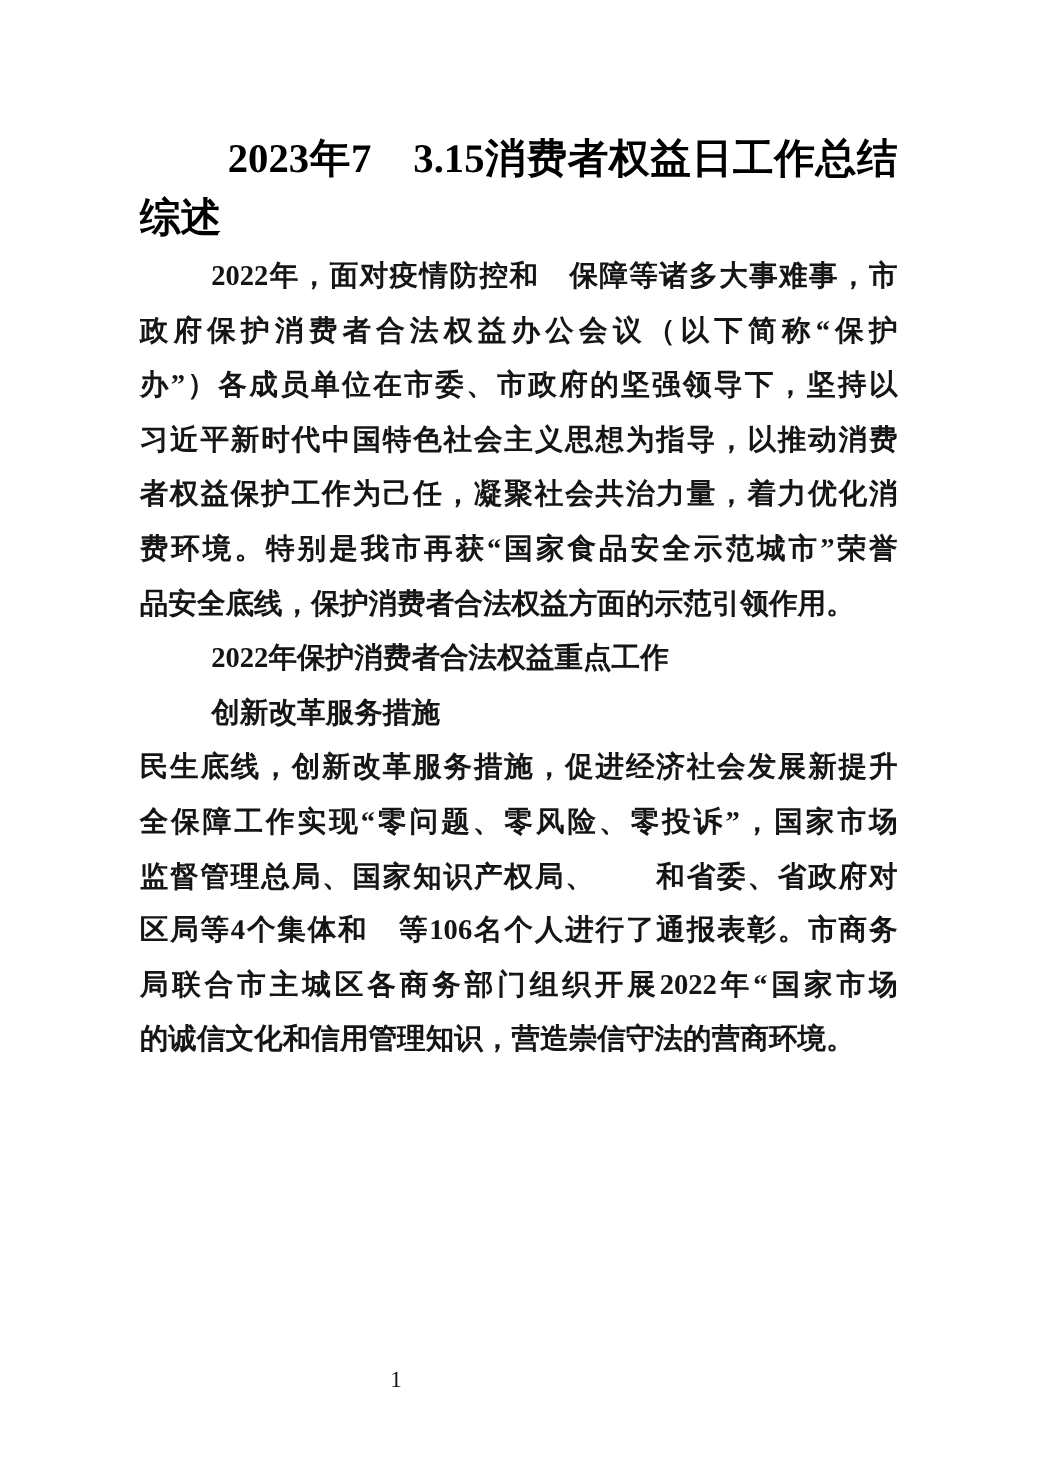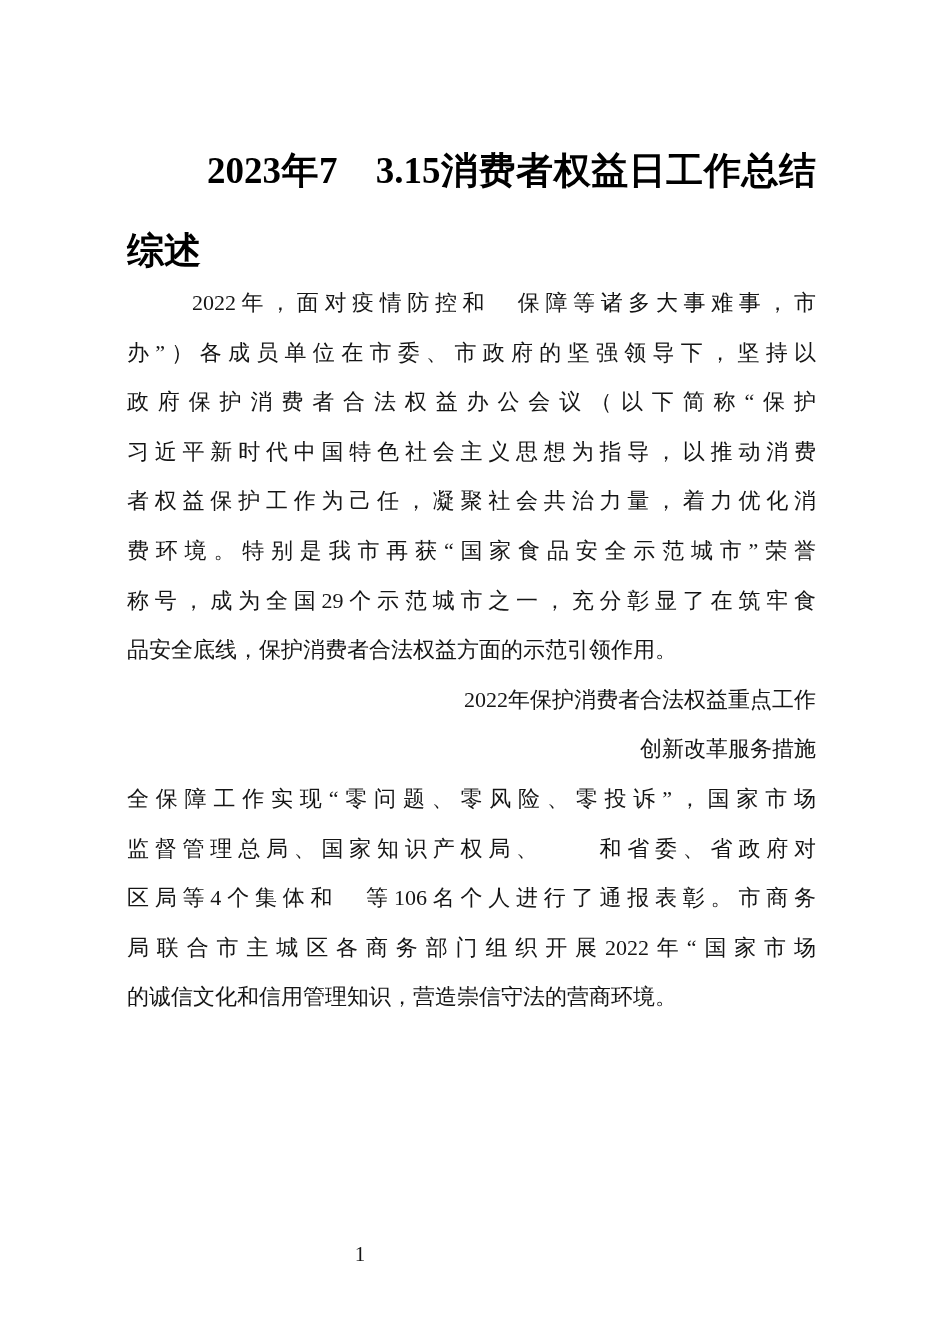--- a/index.html
+++ b/index.html
@@ -20,34 +20,32 @@
     position: absolute;
     left: 127px;
     top: 118px;
     width: 689px;
   }
   .title-line {
     font-size: 37px;
     line-height: 54px;
     font-weight: bold;
     color: #000000;
-    margin-top: 26px;
   }
   .b {
-    font-size: 22px;
+    font-size: 26px;
     line-height: 49.6px;
-    font-weight: normal;
+    font-weight: bold;
   }
   .j {
     text-align: justify;
     text-align-last: justify;
   }
   .indent {
     padding-left: 65px;
-    text-align: right;
   }
   .t-indent {
     padding-left: 80px;
   }
   .page-number {
     position: absolute;
     left: 348px;
     top: 1240px;
     width: 24px;
     text-align: center;
@@ -62,35 +60,35 @@
 <div class="page">
   <div class="content">
 
     <div>
       <div class="title-line t-indent j">2023年7　3.15消费者权益日工作总结</div>
       <div class="title-line">综述</div>
     </div>
 
     <div>
       <div class="b j indent">2022年，面对疫情防控和　保障等诸多大事难事，市</div>
+      <div class="b j">政府保护消费者合法权益办公会议（以下简称“保护</div>
       <div class="b j">办”）各成员单位在市委、市政府的坚强领导下，坚持以</div>
-      <div class="b j">政府保护消费者合法权益办公会议（以下简称“保护</div>
       <div class="b j">习近平新时代中国特色社会主义思想为指导，以推动消费</div>
       <div class="b j">者权益保护工作为己任，凝聚社会共治力量，着力优化消</div>
       <div class="b j">费环境。特别是我市再获“国家食品安全示范城市”荣誉</div>
-      <div class="b j">称号，成为全国29个示范城市之一，充分彰显了在筑牢食</div>
       <div class="b">品安全底线，保护消费者合法权益方面的示范引领作用。</div>
     </div>
 
     <div>
       <div class="b indent">2022年保护消费者合法权益重点工作</div>
       <div class="b indent">创新改革服务措施</div>
     </div>
 
     <div>
+      <div class="b j">民生底线，创新改革服务措施，促进经济社会发展新提升</div>
       <div class="b j">全保障工作实现“零问题、零风险、零投诉”，国家市场</div>
       <div class="b j">监督管理总局、国家知识产权局、　　和省委、省政府对</div>
       <div class="b j">区局等4个集体和　等106名个人进行了通报表彰。市商务</div>
       <div class="b j">局联合市主城区各商务部门组织开展2022年“国家市场</div>
       <div class="b">的诚信文化和信用管理知识，营造崇信守法的营商环境。</div>
     </div>
 
   </div>
 
   <div class="page-number">1</div>

